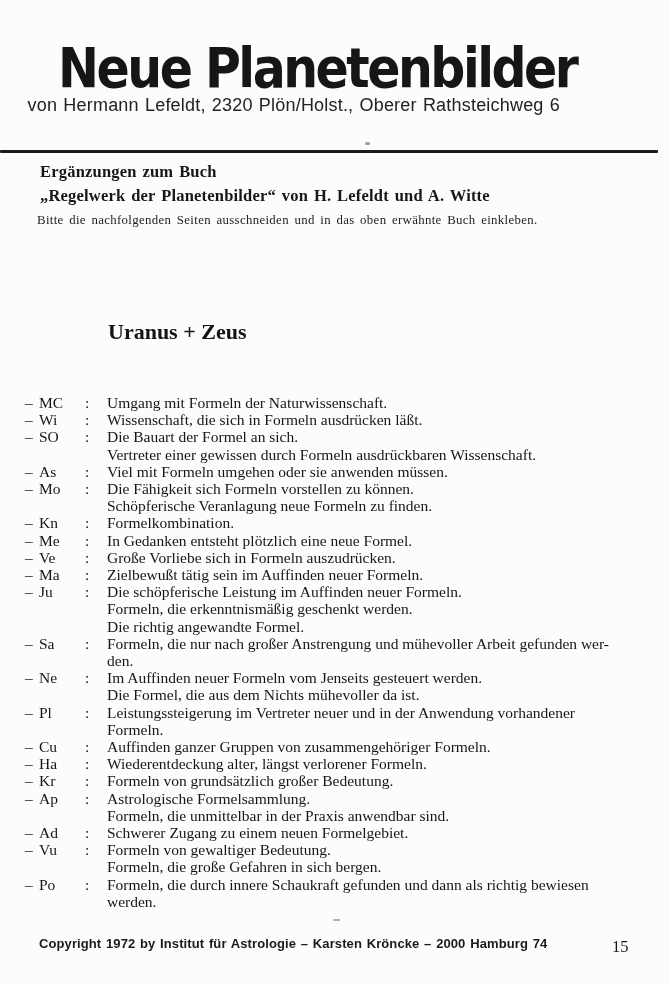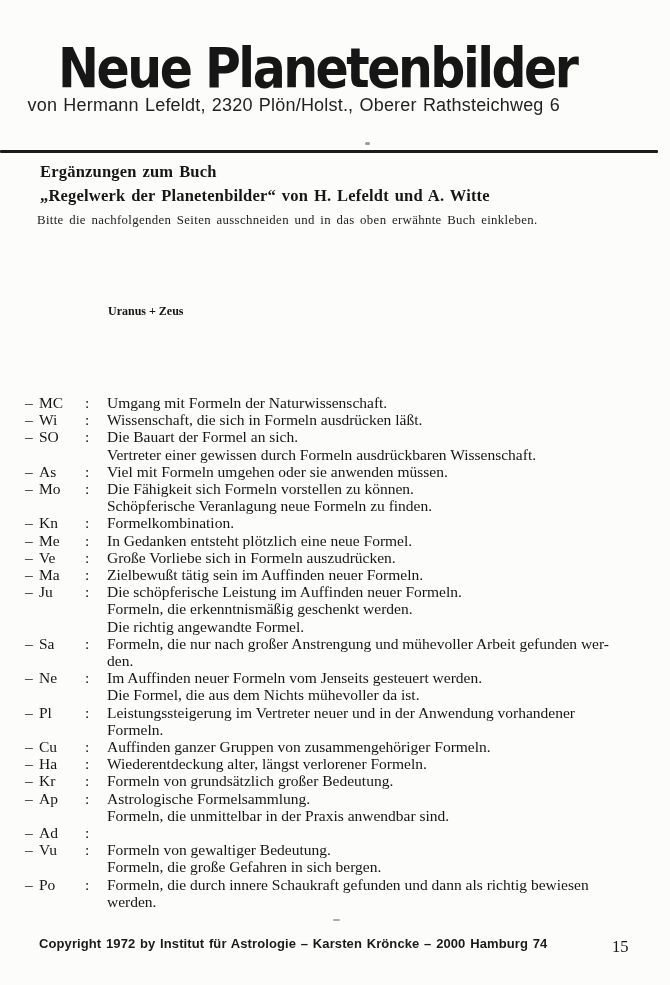--- a/index.html
+++ b/index.html
@@ -49,23 +49,23 @@
     font-size:16.5px;font-weight:bold;line-height:23.5px;
     letter-spacing:.2px;word-spacing:1.5px;color:#171717;
   }
   .intro-note{
     font-size:12.8px;margin-top:6px;margin-left:-3px;
     letter-spacing:.35px;word-spacing:2px;color:#222;
   }
 
   
   .section-heading{
-    position:absolute;top:302px;left:108px;
+    position:absolute;top:322px;left:108px;
     font-family:"Liberation Serif",serif;
-    font-weight:bold;font-size:12px;line-height:19px;color:#141414;
+    font-weight:bold;font-size:22px;line-height:19px;color:#141414;
   }
 
   
   .glossary{
     position:absolute;top:394px;left:25px;width:624px;
     font-family:"Liberation Serif",serif;
     font-size:15.5px;line-height:17.2px;color:#161616;
   }
   .entry{display:flex;align-items:flex-start;}
   .entry-dash{width:14px;flex:none;}
@@ -251,20 +251,23 @@
       <span class="entry-colon">:</span>
       <div class="entry-lines">
           <div class="line">Astrologische Formelsammlung.</div>
           <div class="line">Formeln, die unmittelbar in der Praxis anwendbar sind.</div>
         </div>
     </div>
       <div class="entry">
       <span class="entry-dash">–</span>
       <span class="entry-abbr">Ad</span>
       <span class="entry-colon">:</span>
+      <div class="entry-lines">
+          <div class="line">Schwerer Zugang zu einem neuen Formelgebiet.</div>
+        </div>
     </div>
       <div class="entry">
       <span class="entry-dash">–</span>
       <span class="entry-abbr">Vu</span>
       <span class="entry-colon">:</span>
       <div class="entry-lines">
           <div class="line">Formeln von gewaltiger Bedeutung.</div>
           <div class="line">Formeln, die große Gefahren in sich bergen.</div>
         </div>
     </div>

